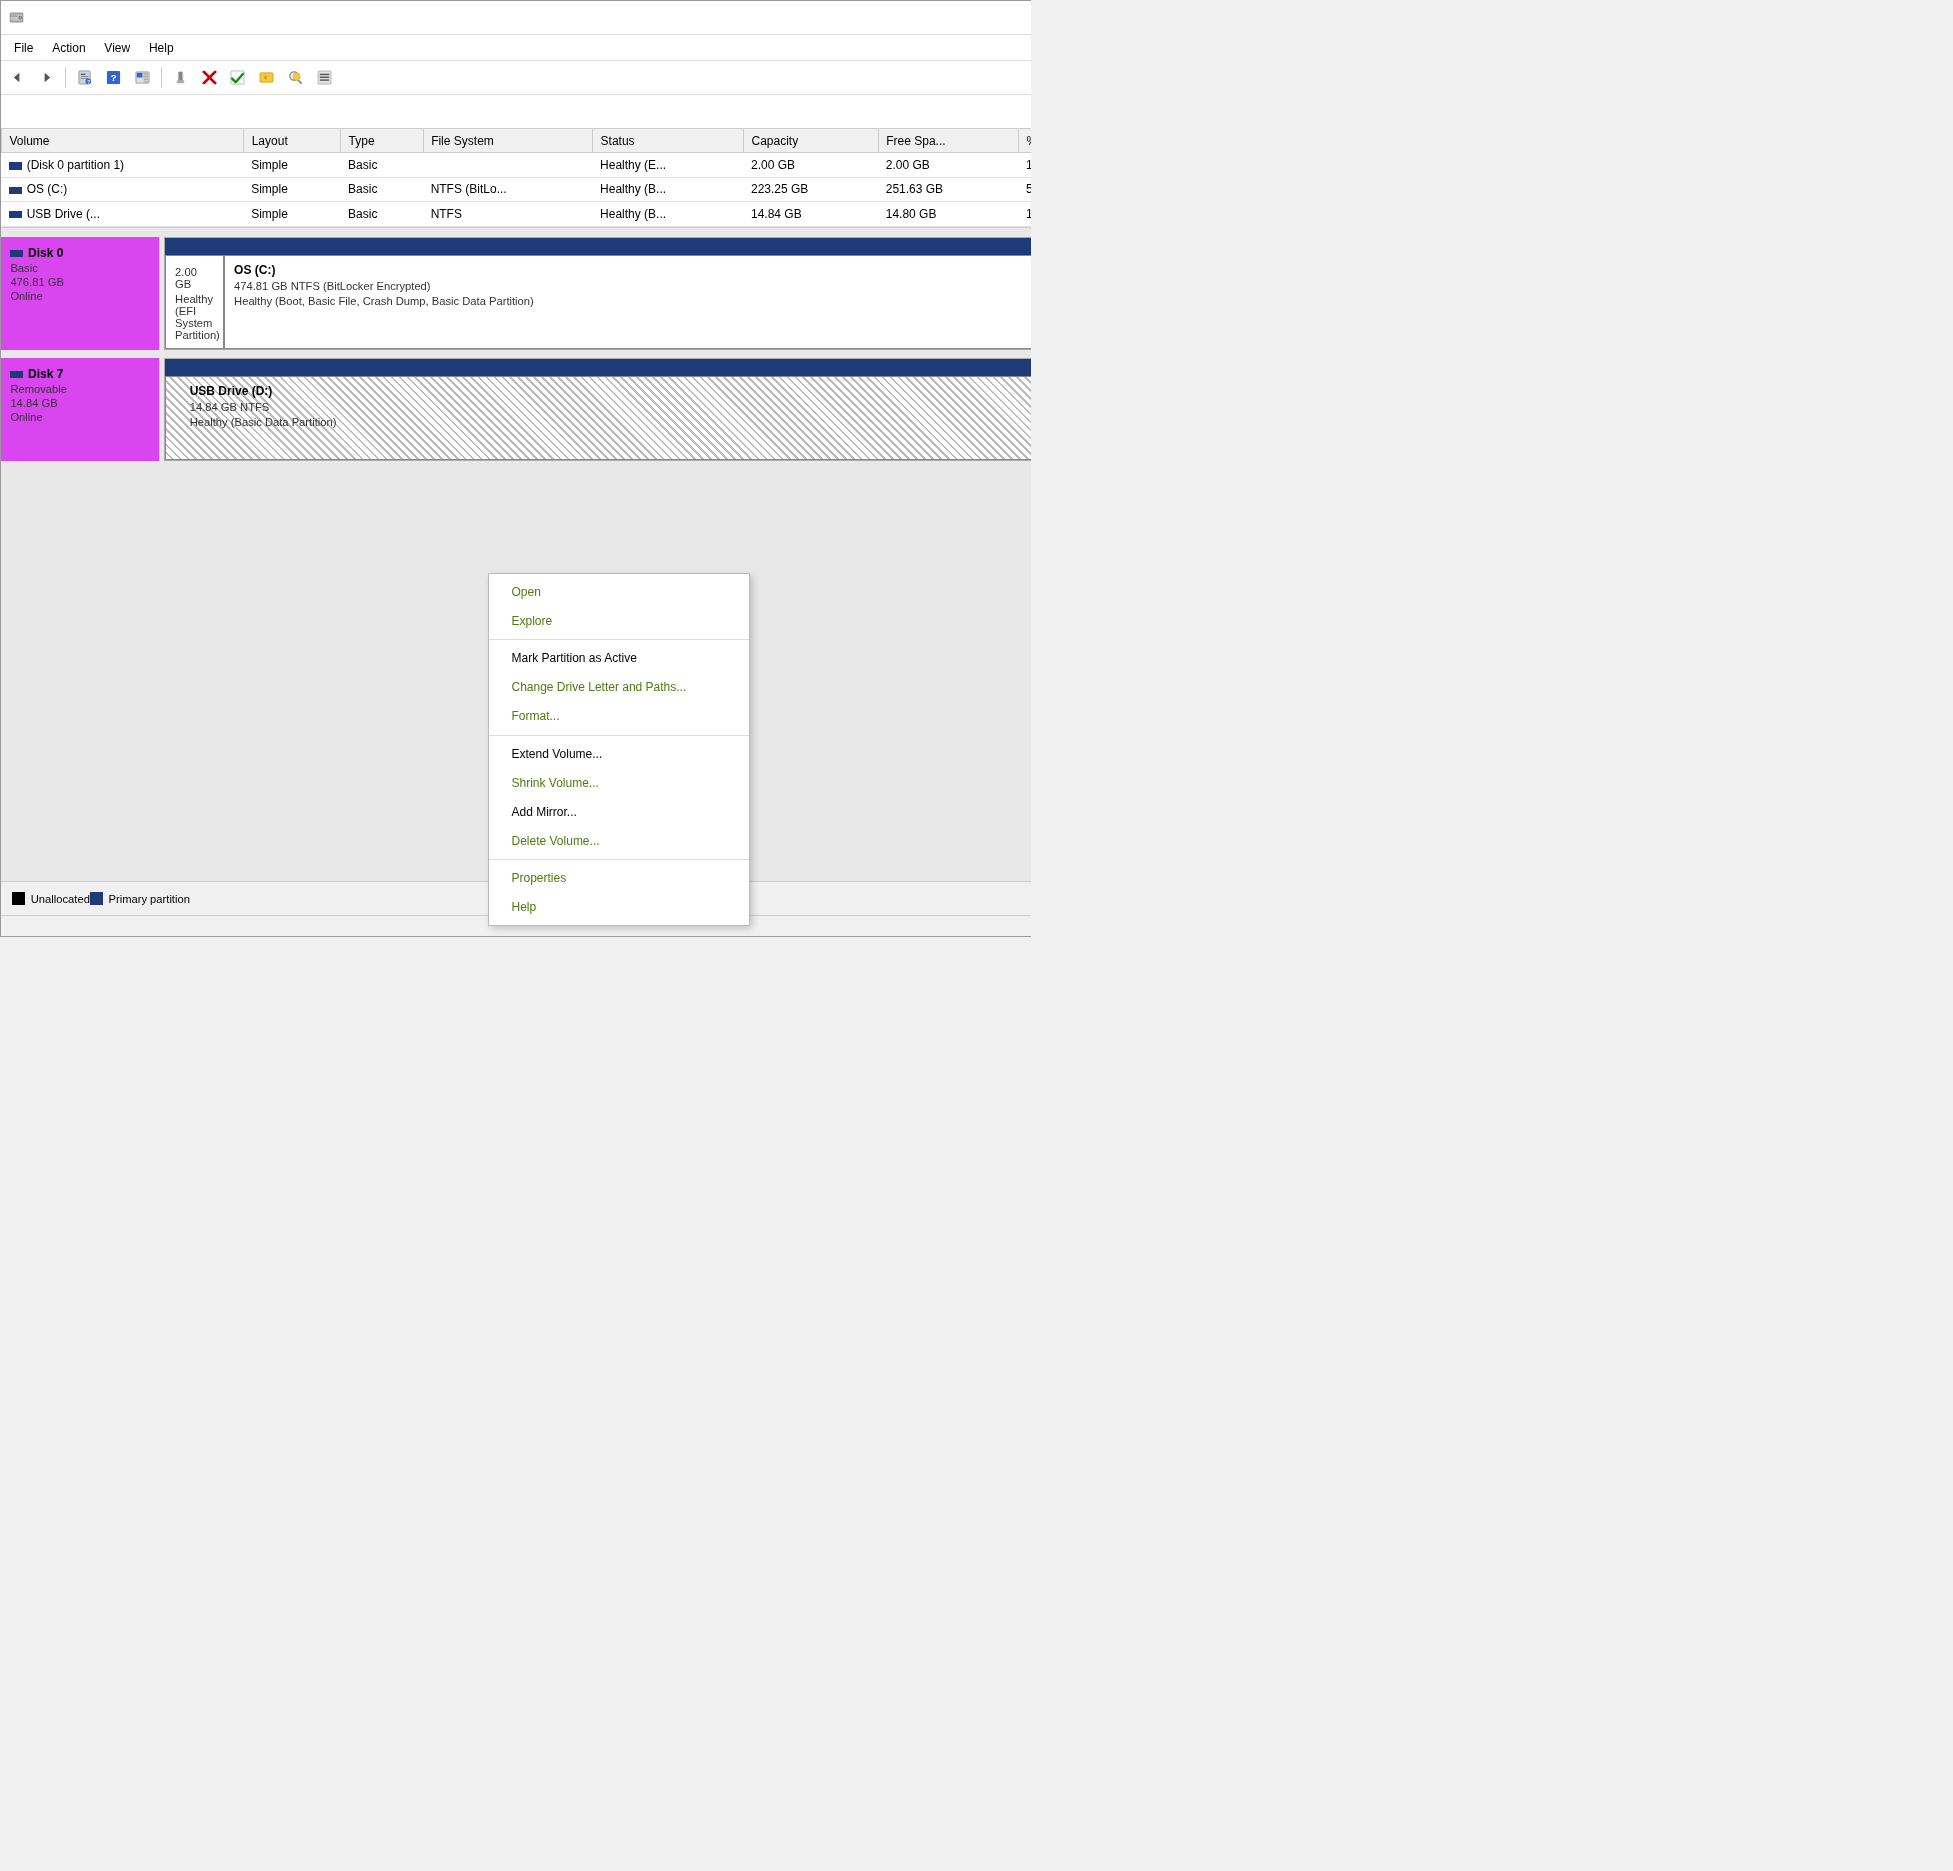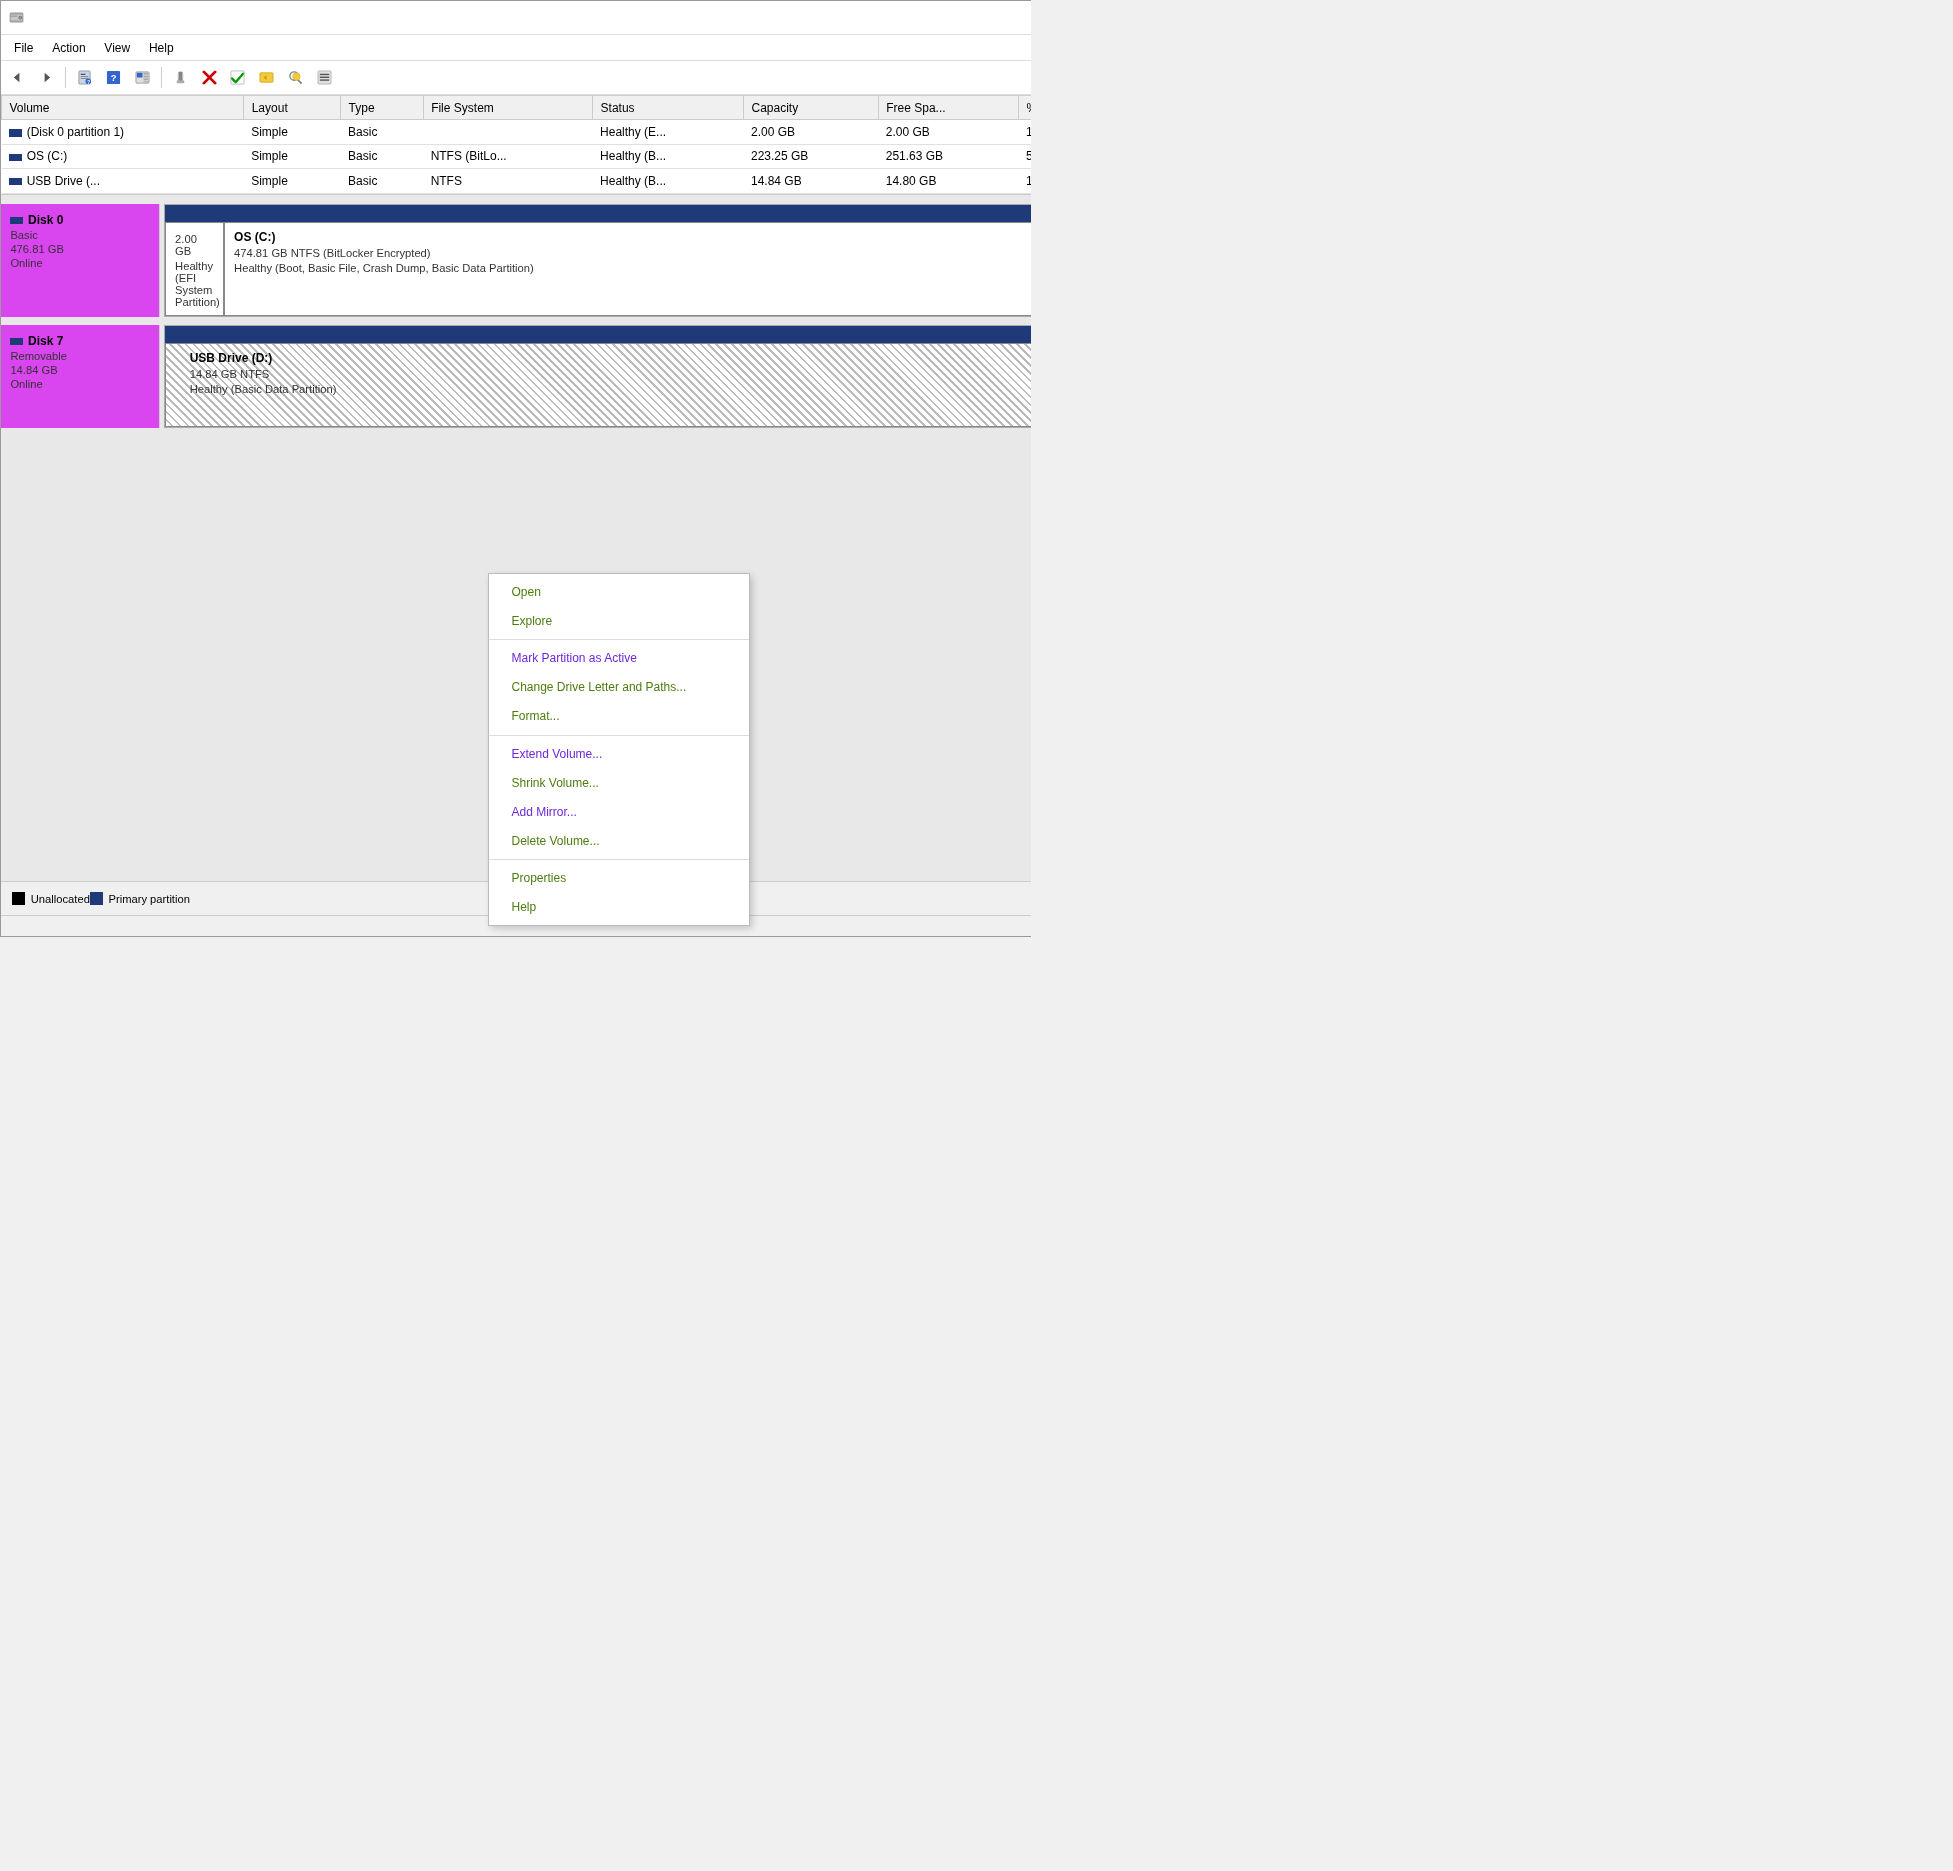--- a/index.html
+++ b/index.html
@@ -101,20 +101,21 @@
     .table-area {
       background: #fff;
       border-bottom: 1.9px solid #ccc;
       flex: 0 0 auto;
       max-height: 206px;
       overflow-y: auto;
     }
     .disk-table {
       width: 100%;
       border-collapse: collapse;
+      margin-top: 33px;
     }
     .disk-table th {
       background: #f0f0f0;
       border: 0.9px solid #ccc;
       padding: 4.7px 7.5px;
       text-align: left;
       font-weight: normal;
       white-space: nowrap;
       position: sticky;
       top: 0;
@@ -212,21 +213,21 @@
       top: 478px;
       left: 487px;
     }
     .ctx-item {
       padding: 7.5px 22.5px;
       cursor: pointer;
       font-size: 12px;
       color: #4d7c0f;
     }
     .ctx-item.disabled {
-      color: #6d28d9;
+      color: #000000;
       cursor: default;
     }
     .ctx-separator {
       height: 0.9px;
       background: #ddd;
       margin: 3.7px 0;
     }
     
     .legend-bar {
       background: #f0f0f0;

